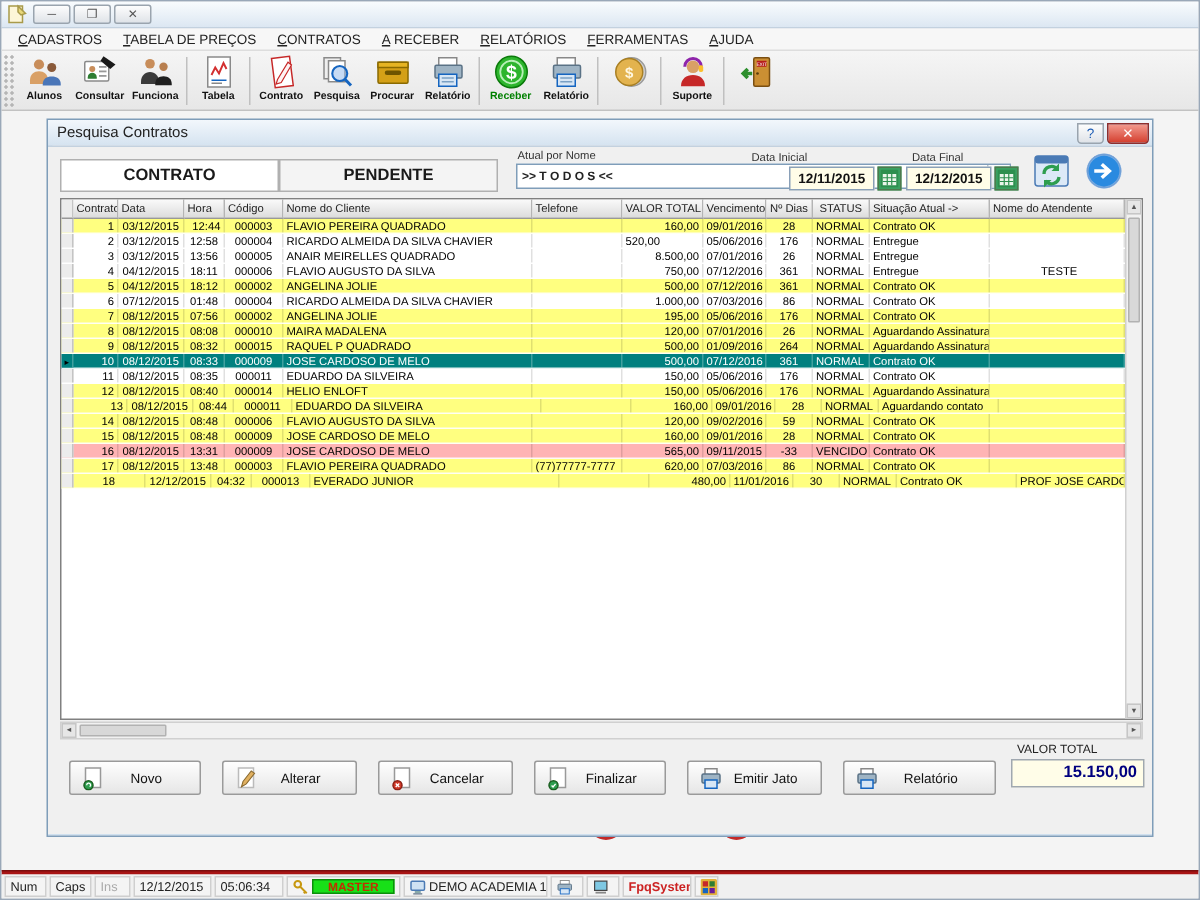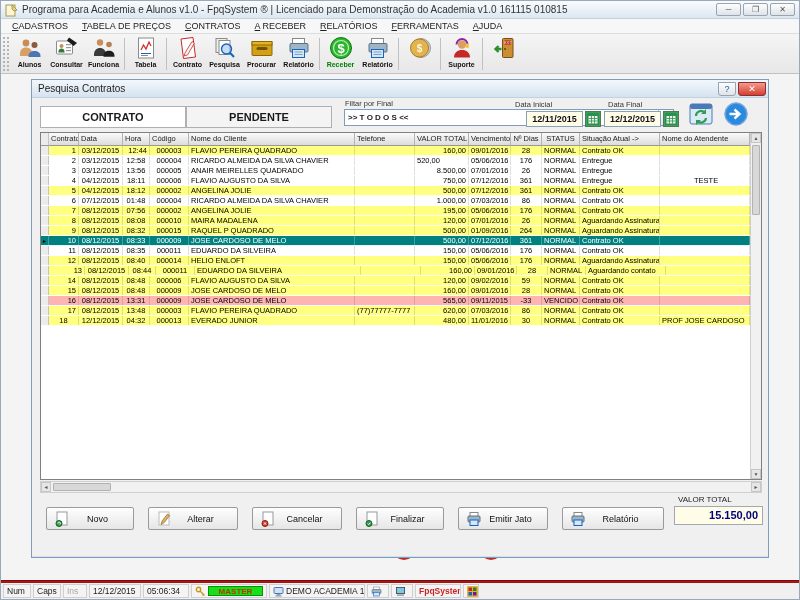--- a/index.html
+++ b/index.html
@@ -97,21 +97,20 @@
 
 <div class="mainwin">
 
   <div class="titlebar">
     <span class="app-ico">
       <svg viewBox="0 0 13 13">
           <rect x="1" y="1" width="9" height="11" fill="#fdf6d8" stroke="#a89a4a"></rect>
           <path d="M7 1l5 5-3 1-2-2z" fill="#e8d87a" stroke="#a89a4a"></path>
         </svg>
     </span>
-    <span class="title-text">Programa para Academia e Alunos v1.0 - FpqSystem ® | Licenciado para  Demonstração do Academia v1.0 161115 010815</span>
     <span class="win-controls">
       <span class="win-btn">─</span>
       <span class="win-btn">❐</span>
       <span class="win-btn">✕</span>
     </span>
   </div>
 
   <div class="menubar" id="menubar">
       <span class="menu-item"><u>C</u>ADASTROS</span>
       <span class="menu-item"><u>T</u>ABELA DE PREÇOS</span>
@@ -259,27 +258,27 @@
       <div class="dlg-title">
         <span class="dlg-title-text">Pesquisa Contratos</span>
         <span class="dlg-help">?</span>
         <span class="dlg-close">✕</span>
       </div>
       <div class="dlg-body">
 
         <div class="tab active" style="left:8px;">CONTRATO</div>
         <div class="tab inactive">PENDENTE</div>
 
-        <span class="small-label" style="left:313px; top:1px;">Filtar por Final</span>
+        <span class="small-label" style="left:313px; top:1px;">Atual por Nome</span>
         <div class="combo">
           <span class="combo-text">&gt;&gt; T O D O S &lt;&lt;</span>
           <span class="combo-arrow">▼</span>
         </div>
 
-        <span class="small-label" style="left:483px; top:2px;">Data Inicial</span>
+        <span class="small-label" style="left:469px; top:2px;">Data Inicial</span>
         <div class="date-field" style="left:494px;">12/11/2015</div>
         <div class="cal-btn" style="left:553px;">
           <svg viewBox="0 0 12 12">
               <rect x="0" y="0" width="12" height="12" rx="1" fill="#2d8f4e"></rect>
               <rect x="1.5" y="3" width="9" height="7.5" fill="#eaf5ea"></rect>
               <line x1="1.5" y1="5.5" x2="10.5" y2="5.5" stroke="#2d8f4e" stroke-width=".8"></line>
               <line x1="1.5" y1="8" x2="10.5" y2="8" stroke="#2d8f4e" stroke-width=".8"></line>
               <line x1="4.5" y1="3" x2="4.5" y2="10.5" stroke="#2d8f4e" stroke-width=".8"></line>
               <line x1="7.5" y1="3" x2="7.5" y2="10.5" stroke="#2d8f4e" stroke-width=".8"></line>
             </svg>
@@ -583,21 +582,21 @@
                   <span class="gc" style="width: 60px; text-align: left;">(77)77777-7777</span>
                   <span class="gc" style="width: 54px; text-align: right;">620,00</span>
                   <span class="gc" style="width: 42px; text-align: center;">07/03/2016</span>
                   <span class="gc" style="width: 31px; text-align: center;">86</span>
                   <span class="gc" style="width: 38px; text-align: left;">NORMAL</span>
                   <span class="gc" style="width: 80px; text-align: left;">Contrato OK</span>
                   <span class="gc" style="flex: 1 1 0%; text-align: left;"></span>
                 </div>
                 <div class="grow c-yellow">
                   <span class="gc ind" style="width: 8px;"></span>
-                  <span class="gc" style="width: 30px; text-align: center;">18</span>
+                  <span class="gc" style="width: 48px; text-align: center;">18</span>
                   <span class="gc" style="width: 44px; text-align: center;">12/12/2015</span>
                   <span class="gc" style="width: 27px; text-align: center;">04:32</span>
                   <span class="gc" style="width: 39px; text-align: center;">000013</span>
                   <span class="gc" style="width: 166px; text-align: left;">EVERADO JUNIOR</span>
                   <span class="gc" style="width: 60px; text-align: left;"></span>
                   <span class="gc" style="width: 54px; text-align: right;">480,00</span>
                   <span class="gc" style="width: 42px; text-align: center;">11/01/2016</span>
                   <span class="gc" style="width: 31px; text-align: center;">30</span>
                   <span class="gc" style="width: 38px; text-align: left;">NORMAL</span>
                   <span class="gc" style="width: 80px; text-align: left;">Contrato OK</span>

